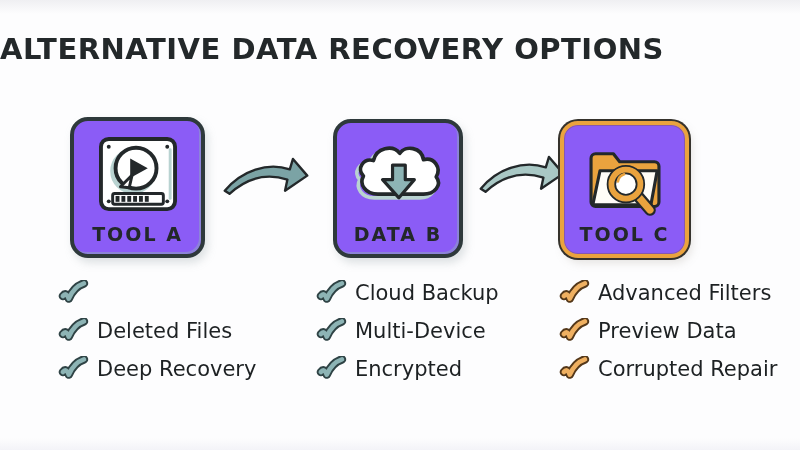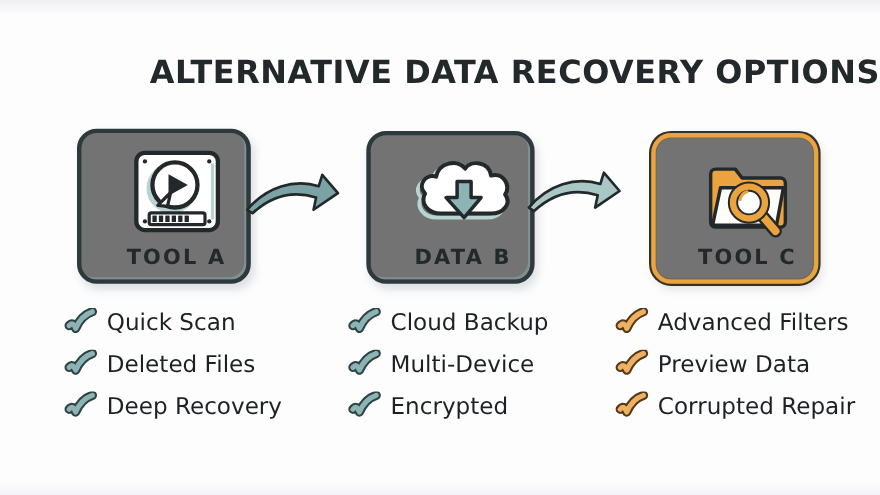--- a/index.html
+++ b/index.html
@@ -4,29 +4,29 @@
 <style>
   html,body{margin:0;padding:0;}
   body{width:800px;height:450px;overflow:hidden;font-family:"DejaVu Sans","Liberation Sans",sans-serif;}
 
   #stage{position:relative;width:800px;height:450px;background:var(--background,#fdfdfe);}
 
   .edge-band{position:absolute;left:0;width:100%;pointer-events:none;}
   .edge-band.top{top:0;height:14px;background:linear-gradient(#efeff2,#fdfdfe);}
   .edge-band.bottom{bottom:0;height:12px;background:linear-gradient(#fdfdfe,#f3f3f8);}
 
-  .title{position:absolute;top:48px;left:0;width:100%;margin:0;text-align:right;
+  .title{position:absolute;top:32px;left:0;width:100%;margin:0;text-align:left;
          font-size:29px;font-weight:bold;letter-spacing:0.5px;color:var(--ink,#23282a);}
 
-  .card{position:absolute;background:#737373;border:4px solid var(--card-border-dark,#2e393b);
+  .card{position:absolute;background:#8b5cf6;border:4px solid var(--card-border-dark,#2e393b);
         border-radius:18px;display:flex;flex-direction:column;align-items:center;
-        box-shadow:3px 5px 8px rgba(140,155,158,.28), inset -2px -2px 0 rgba(141,180,181,.45);padding-left:23px;}
+        box-shadow:3px 5px 8px rgba(140,155,158,.28), inset -2px -2px 0 rgba(141,180,181,.45);}
   .card-a{left:70px;top:117px;width:127px;height:133px;}
   .card-b{left:333px;top:119px;width:122px;height:131px;}
-  .card-c{left:592px;top:121px;width:121px;height:129px;
+  .card-c{left:560px;top:121px;width:121px;height:129px;
           border-color:var(--orange,#eaa33e);
           box-shadow:0 0 0 2px #35322c, inset 0 0 0 1px rgba(120,75,15,.30), 3px 5px 8px rgba(160,150,140,.25);justify-content:flex-end;}
   .icon-wrap{flex:1;display:flex;align-items:center;justify-content:center;padding-top:6px;}
   .card-label{margin-bottom:9px;font-size:19px;font-weight:bold;letter-spacing:2px;color:var(--ink,#23282a);}
 
   .arrow{position:absolute;}
   .arrow-1{left:214px;top:155px;width:104px;height:46px;}
   .arrow-2{left:470px;top:153px;width:104px;height:46px;}
   .arrow-shape{stroke:var(--ink,#23282a);stroke-width:3;stroke-linejoin:round;}
   .arrow-1 .arrow-shape{fill:var(--teal-dark-arrow,#7ba3a5);}
@@ -125,21 +125,20 @@
     </div>
     <div class="card-label">TOOL C</div>
   </div>
 
   <div class="features col-a">
     <div class="feature-row">
       <svg class="check teal" viewBox="0 0 36 32">
         <path class="chk-out" d="M6 19 Q10 14 13 22 Q19 8 31 4"></path>
           <path class="chk-core" d="M6 19 Q10 14 13 22 Q19 8 31 4"></path>
       </svg>
-      <span class="feature-text">Quick Scan</span>
     </div>
     <div class="feature-row">
       <svg class="check teal" viewBox="0 0 36 32">
         <path class="chk-out" d="M6 19 Q10 14 13 22 Q19 8 31 4"></path>
           <path class="chk-core" d="M6 19 Q10 14 13 22 Q19 8 31 4"></path>
       </svg>
       <span class="feature-text">Deleted Files</span>
     </div>
     <div class="feature-row">
       <svg class="check teal" viewBox="0 0 36 32">

